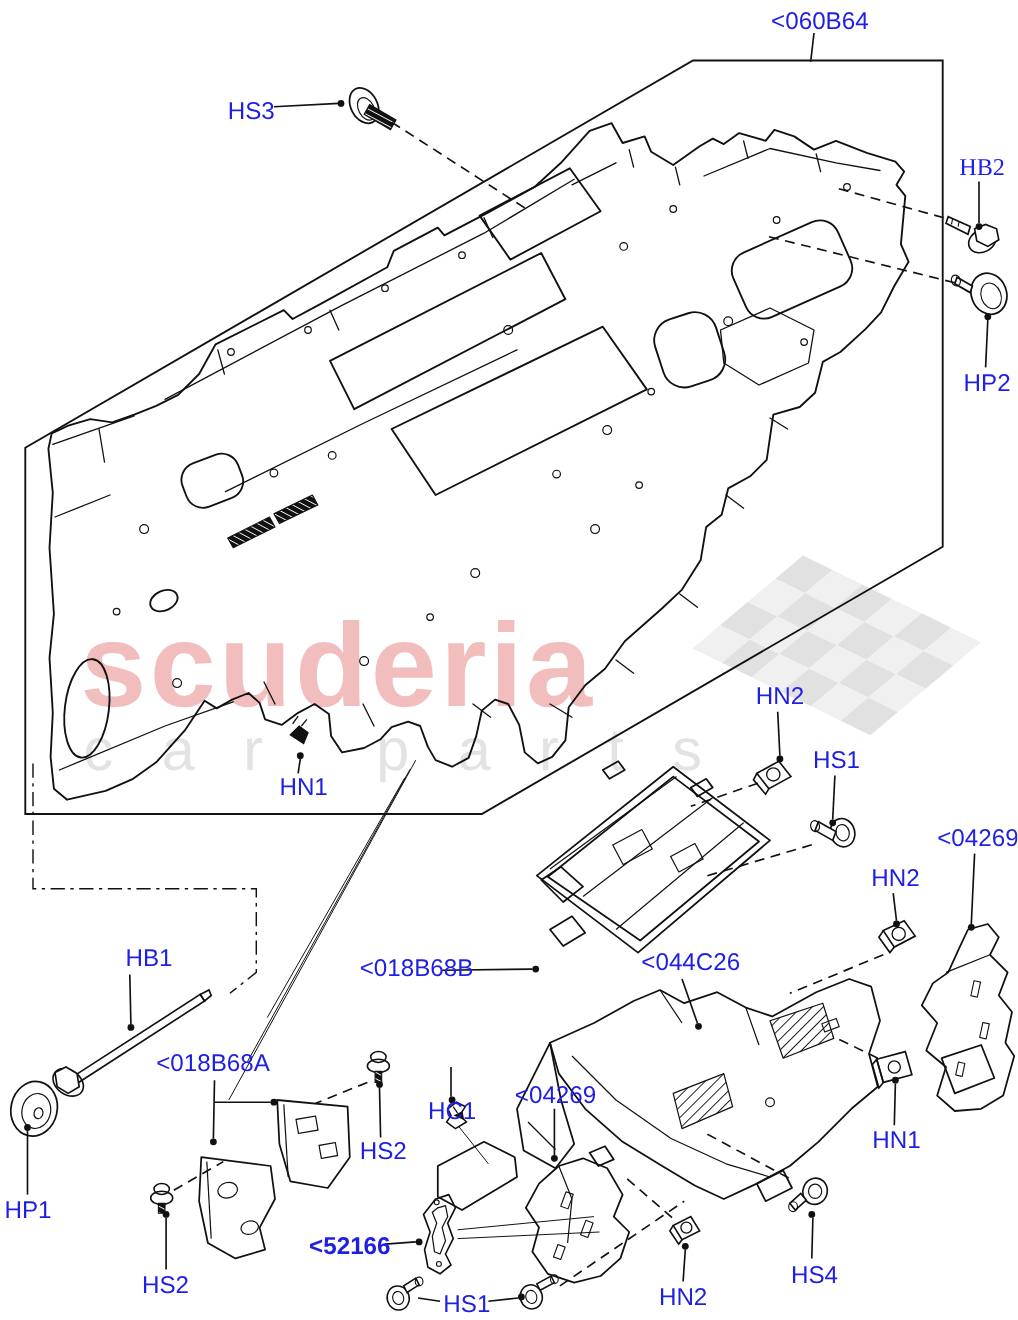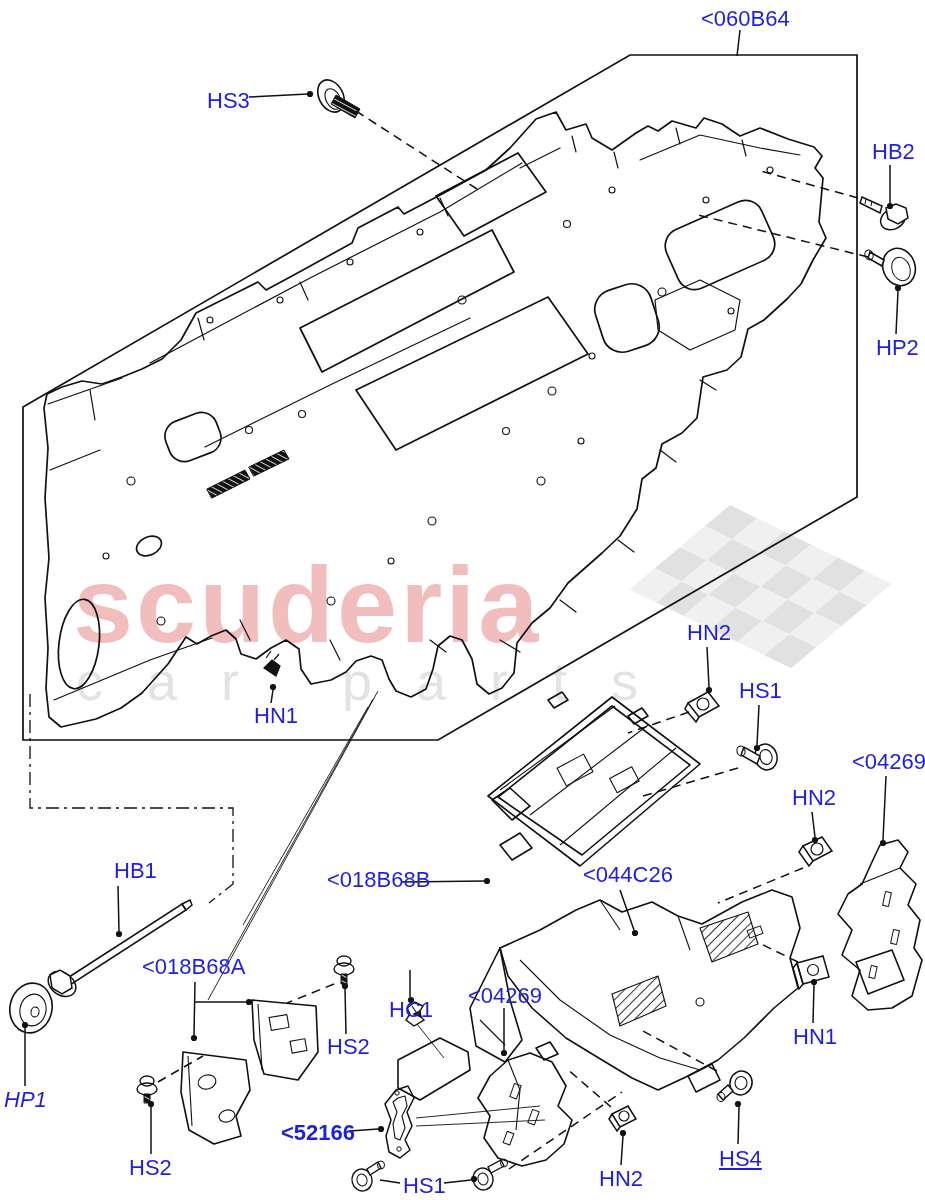--- a/index.html
+++ b/index.html
@@ -370,35 +370,35 @@
         <polyline points="738,1144 739,1107" fill="none" stroke="#111111" stroke-width="1.5"></polyline>
         <circle cx="738" cy="1104" r="3.1" fill="#111111"></circle>
         <polyline points="813,1023 814,985" fill="none" stroke="#111111" stroke-width="1.5"></polyline>
         <circle cx="814" cy="982" r="3.1" fill="#111111"></circle>
       </g>
 </svg>
 
 <div id="labels">
       <div class="plabel" style="left: 207px; top: 90px; text-align: center;">HS3</div>
       <div class="plabel" style="left: 701px; top: 8px;">&lt;060B64</div>
-      <div class="plabel" style="left: 872px; top: 141px;">HB2</div>
+      <div class="plabel" style="left: 872px; top: 141px; font-family: Liberation Serif, serif;">HB2</div>
       <div class="plabel" style="left: 876px; top: 337px;">HP2</div>
       <div class="plabel" style="left: 687px; top: 622px;">HN2</div>
       <div class="plabel" style="left: 739px; top: 680px;">HS1</div>
       <div class="plabel" style="left: 254px; top: 705px;">HN1</div>
       <div class="plabel" style="left: 852px; top: 751px;">&lt;04269</div>
       <div class="plabel" style="left: 792px; top: 787px;">HN2</div>
       <div class="plabel" style="left: 327px; top: 869px;">&lt;018B68B</div>
       <div class="plabel" style="left: 583px; top: 864px;">&lt;044C26</div>
       <div class="plabel" style="left: 114px; top: 860px;">HB1</div>
       <div class="plabel" style="left: 142px; top: 956px; text-align: center;">&lt;018B68A</div>
       <div class="plabel" style="left: 389px; top: 999px;">HC1</div>
       <div class="plabel" style="left: 327px; top: 1036px;">HS2</div>
       <div class="plabel" style="left: 468px; top: 985px;">&lt;04269</div>
-      <div class="plabel" style="left: 4px; top: 1089px; font-style: italic;">HP1</div>
+      <div class="plabel" style="left: 4px; top: 1089px;">HP1</div>
       <div class="plabel" style="left: 129px; top: 1157px;">HS2</div>
       <div class="plabel" style="left: 281px; top: 1122px; font-weight: bold;">&lt;52166</div>
       <div class="plabel" style="left: 403px; top: 1175px;">HS1</div>
       <div class="plabel" style="left: 599px; top: 1168px;">HN2</div>
-      <div class="plabel" style="left: 719px; top: 1148px; text-decoration: underline;">HS4</div>
+      <div class="plabel" style="left: 719px; top: 1148px;">HS4</div>
       <div class="plabel" style="left: 793px; top: 1026px;">HN1</div>
     </div>
 </div>
 
 </body></html>

